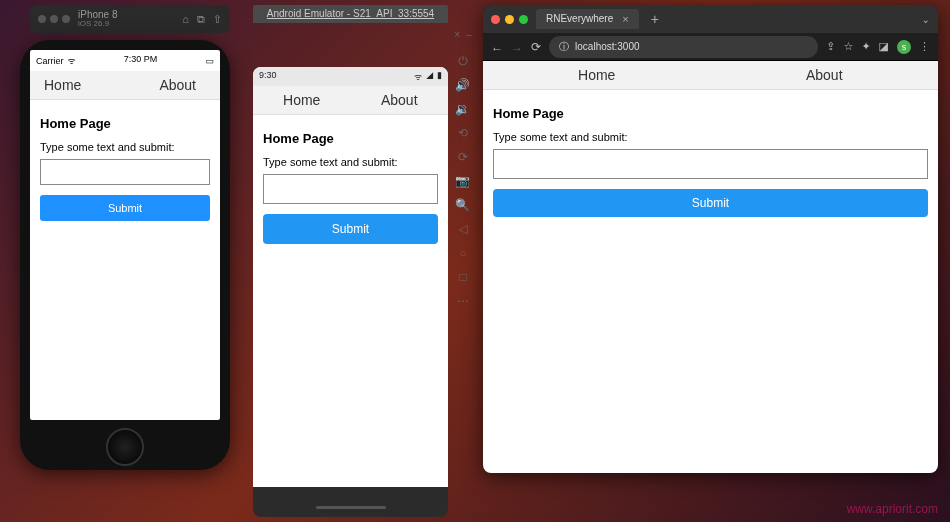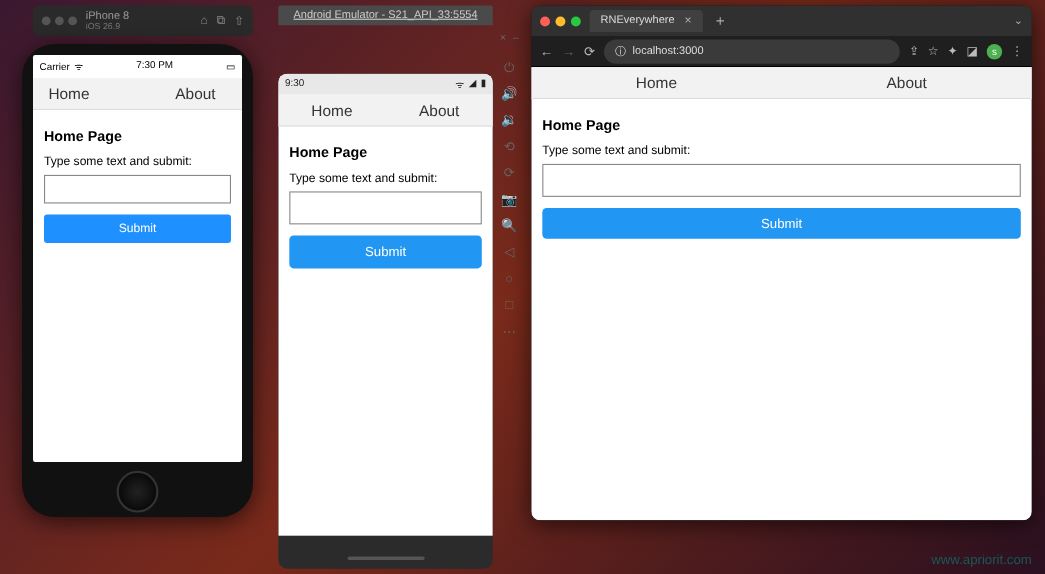--- a/index.html
+++ b/index.html
@@ -8,21 +8,21 @@
     font-family: -apple-system, BlinkMacSystemFont, "Segoe UI", Arial, sans-serif;
     background: linear-gradient(135deg, #3a1830 0%, #7a2a1a 50%, #2a1020 100%);
     width: 950px;
     height: 522px;
     position: relative;
     overflow: hidden;
   }
   .watermark {
     position: absolute;
     bottom: 6px; right: 12px;
-    color: #0f766e; font-size: 12px;
+    color: #be185d; font-size: 12px;
     opacity: .7;
   }
 
   
   .sim-title {
     position: absolute;
     left: 30px; top: 5px;
     width: 200px; height: 28px;
     background: #2a2a2a; color: #999;
     border-radius: 6px;

